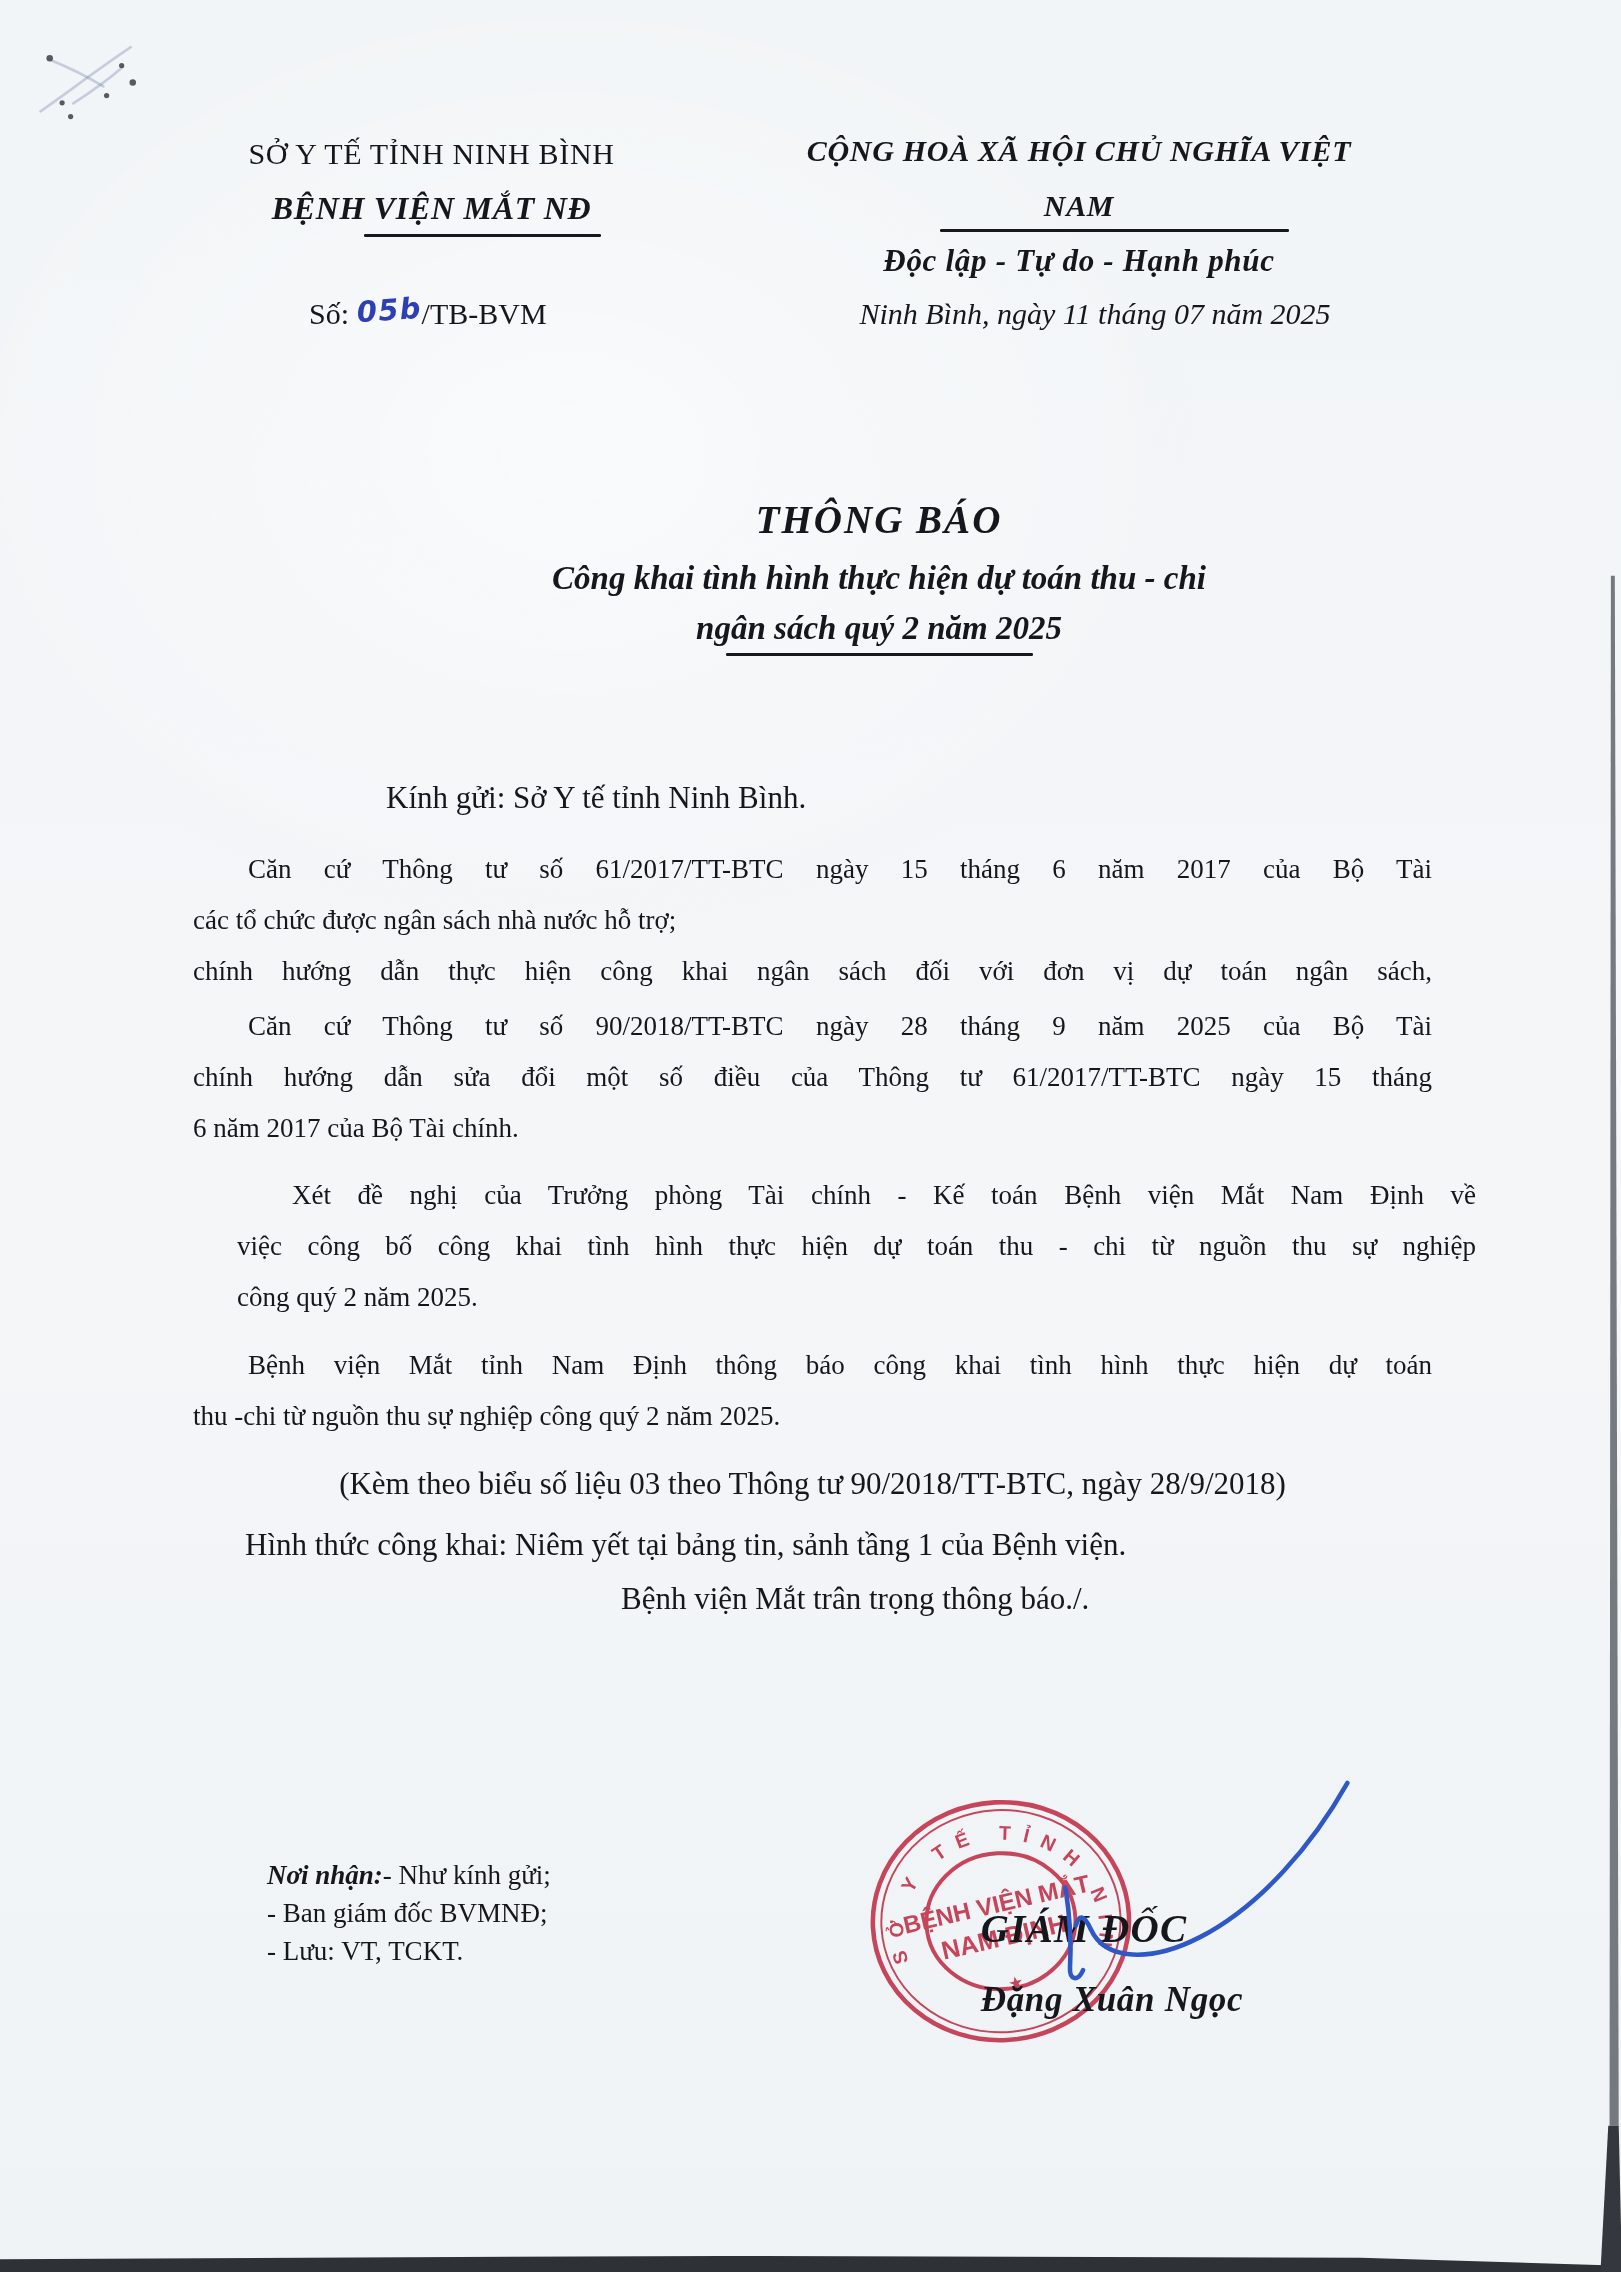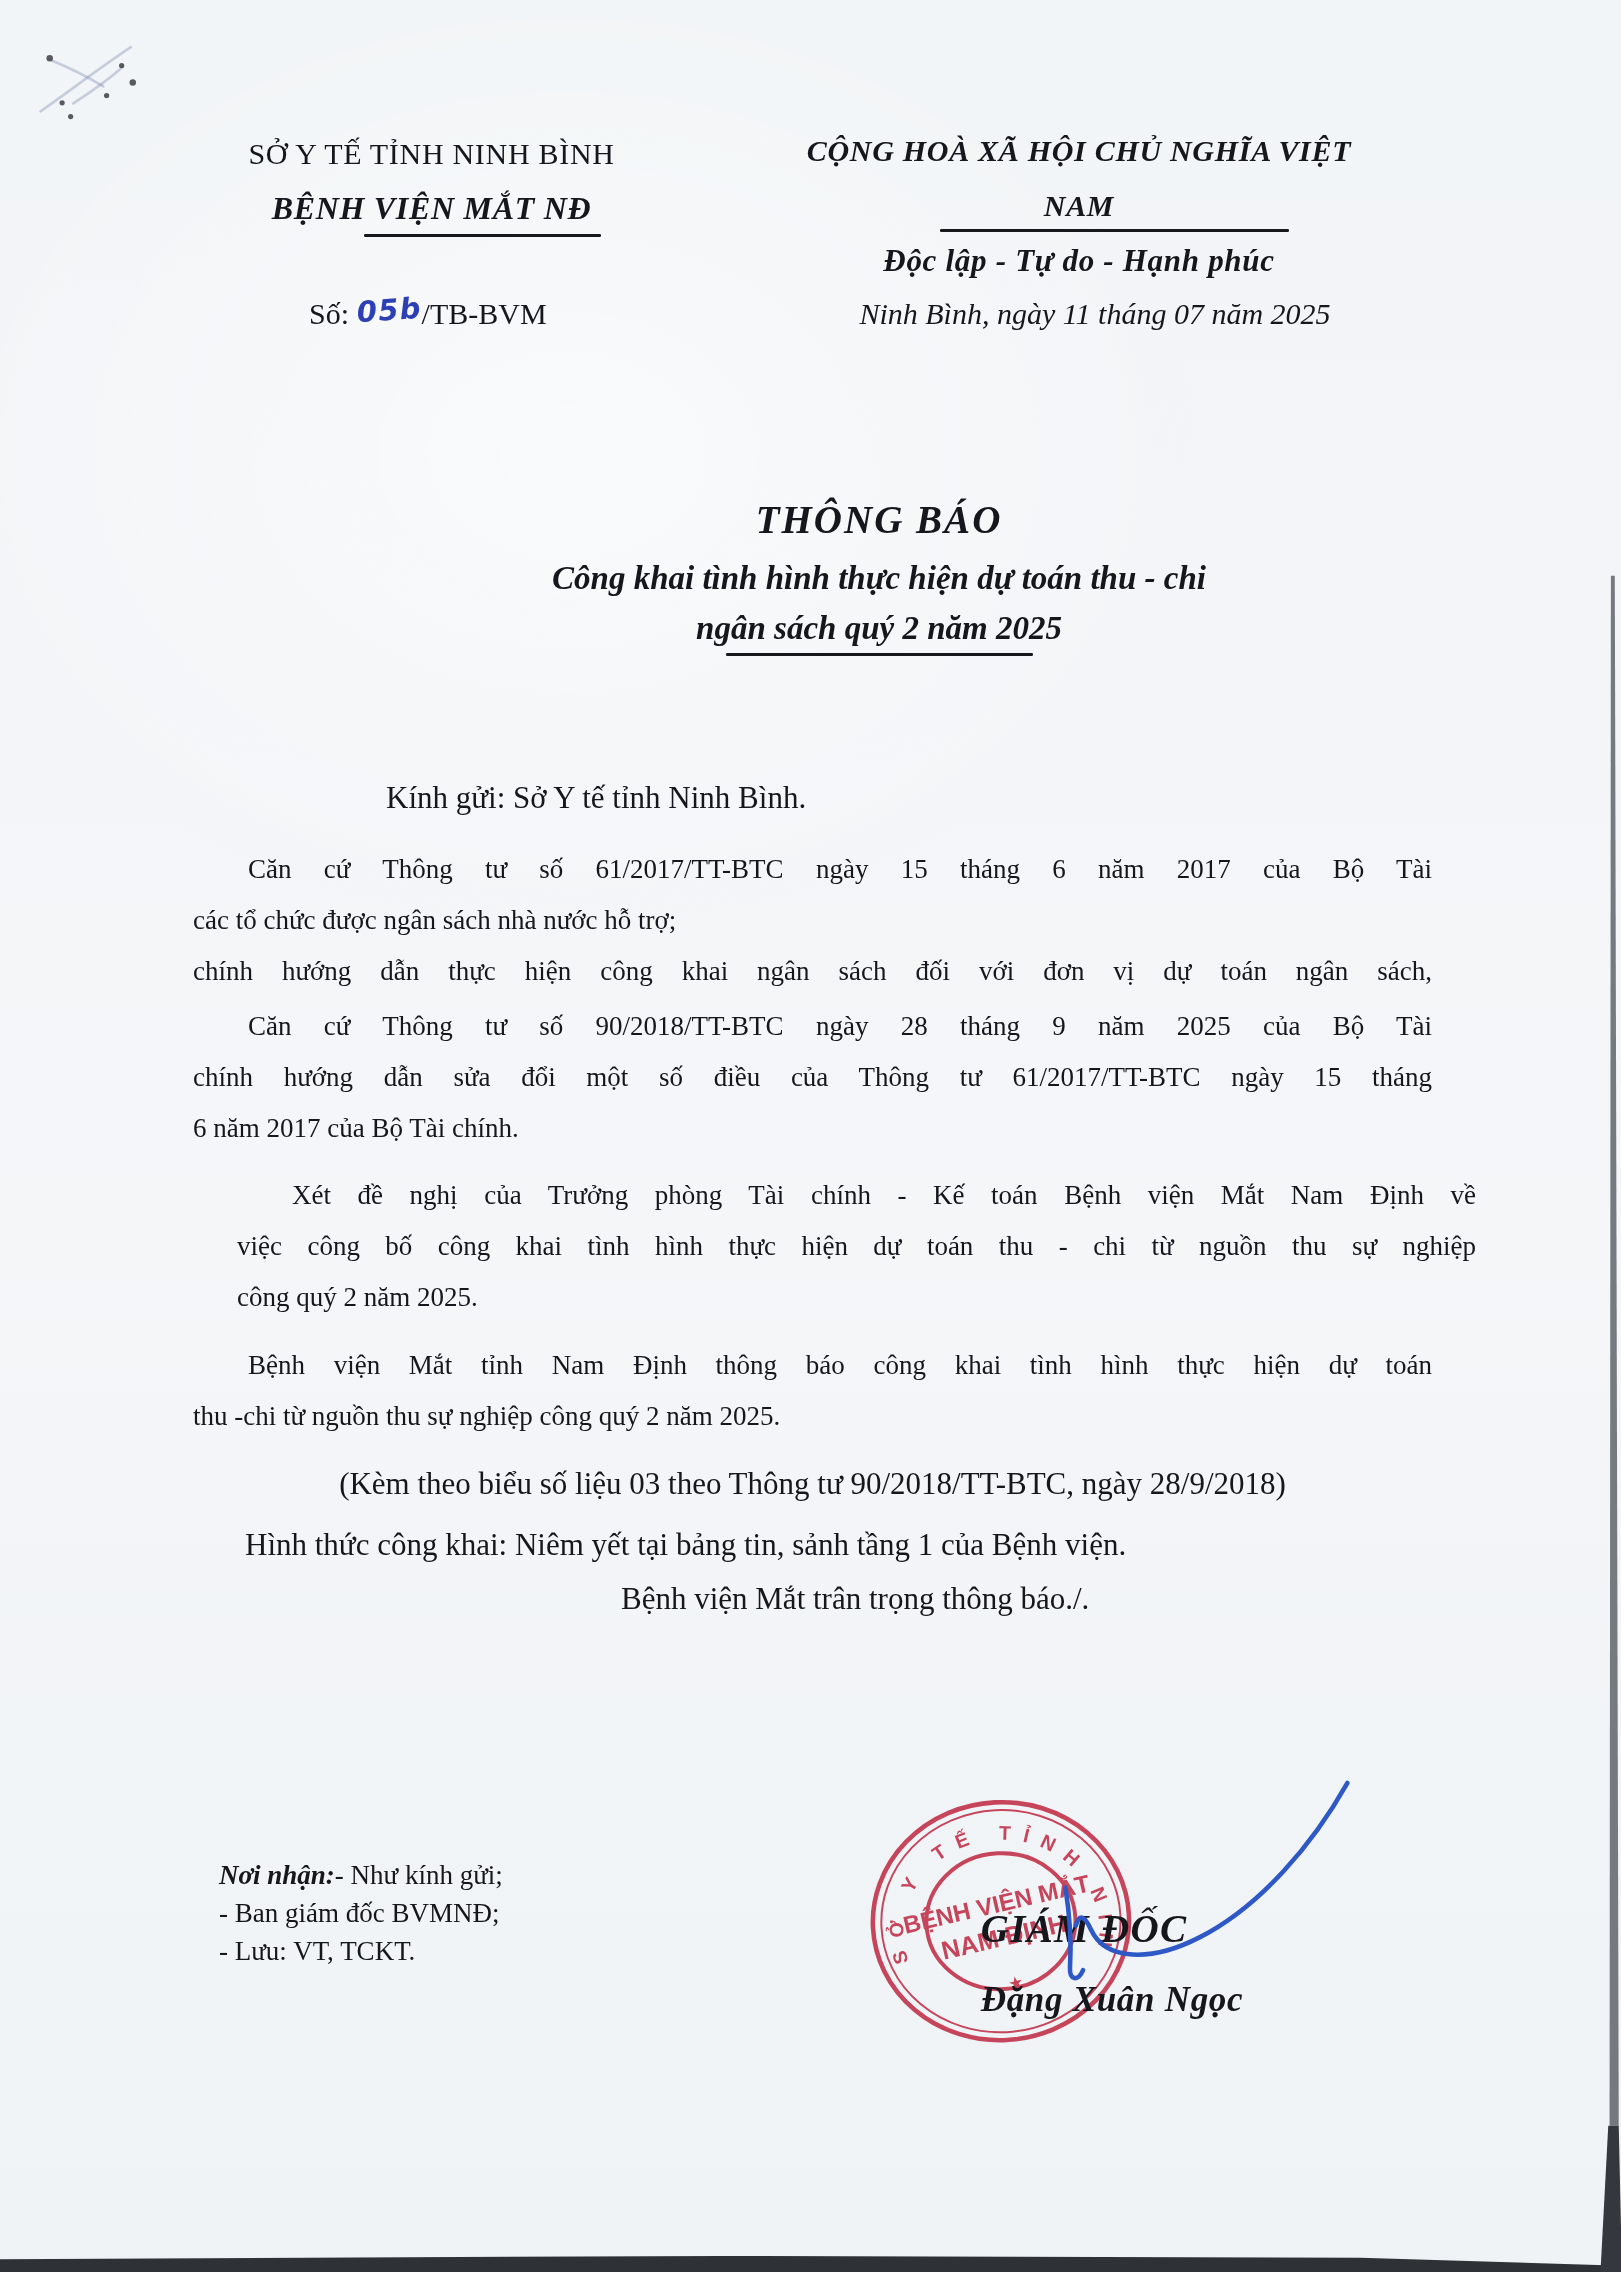--- a/index.html
+++ b/index.html
@@ -25,21 +25,21 @@
   .dateline{font-size:30px;line-height:42px;font-style:italic;}
   
   .t-main{font-size:39px;line-height:46px;letter-spacing:2px;}
   .t-sub{font-size:33px;line-height:51px;}
   
   .bodyline{height:51px;line-height:51px;font-size:27px;text-align:justify;text-align-last:justify;}
   .bodyline.last{text-align:left;text-align-last:left;}
   .ind{padding-left:55px;}
   .single{font-size:31px;line-height:51px;}
   
-  .fline{font-size:27px;line-height:38px;}
+  .fline{font-size:27px;line-height:38px;margin-left:48px;}
   .role{font-size:39px;line-height:37px;letter-spacing:1.3px;margin-top:32px;}
   .sigName{font-size:35px;line-height:39px;letter-spacing:0.7px;}
   .stampWrap{position:absolute;left:867px;top:1797px;width:268px;height:251px;z-index:40;
              transform:rotate(-3deg);opacity:.93;mix-blend-mode:multiply;}
   .overlay{position:absolute;left:0;top:0;z-index:60;pointer-events:none;}
 </style>
 </head>
 <body>
 
 <div class="blk ctr" style="left:170px;top:126px;width:523px;">

